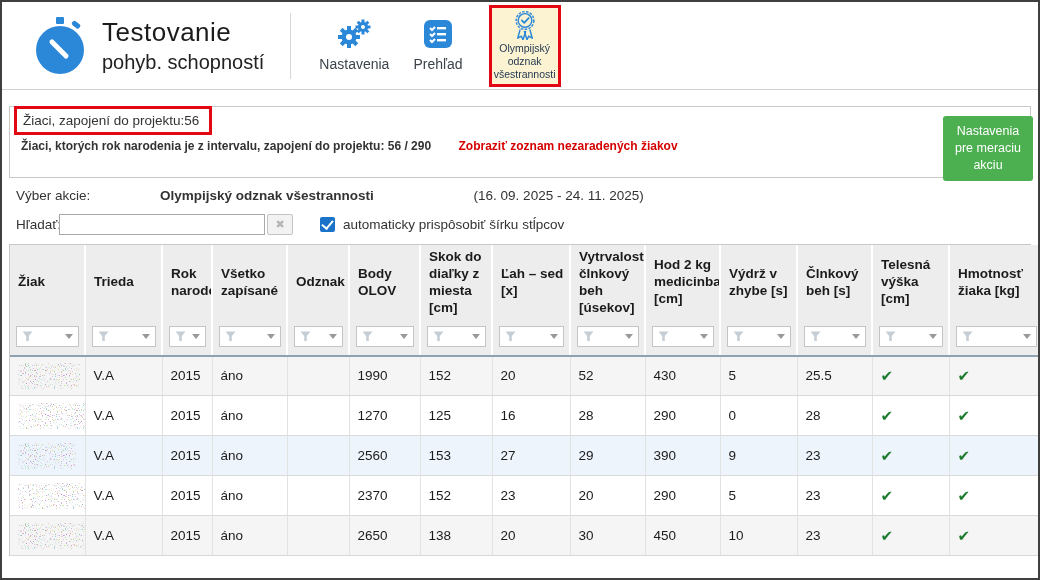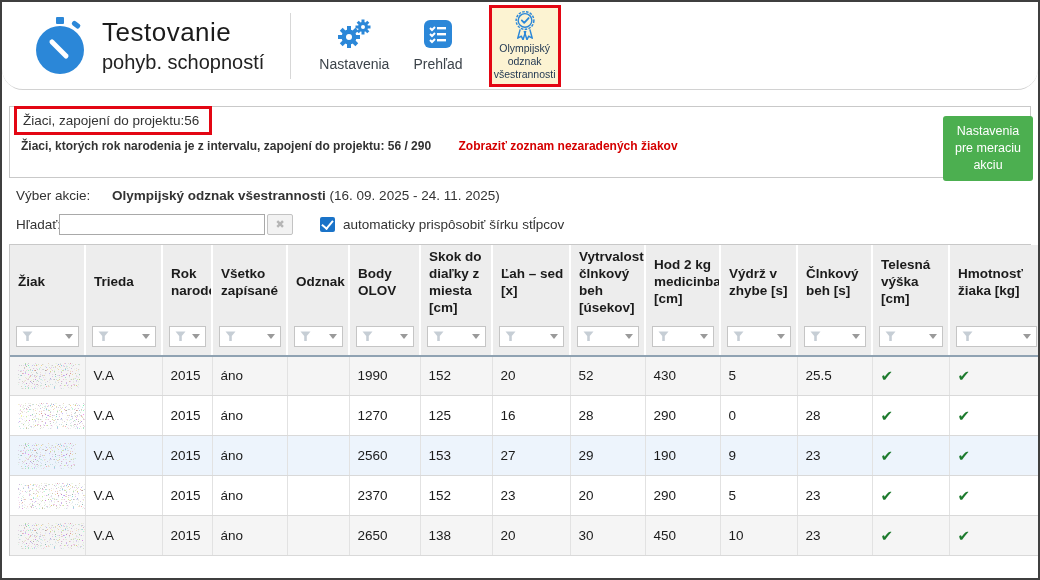--- a/index.html
+++ b/index.html
@@ -1,21 +1,21 @@
 <!DOCTYPE html>
 <html><head>
 <meta charset="utf-8">
 <style>
   * { margin:0; padding:0; box-sizing:border-box; }
   html,body { width:1040px; height:580px; }
   body { font-family:"Liberation Sans","DejaVu Sans",sans-serif; background:#fff; color:#222; }
   .frame { width:1040px; height:580px; border:2px solid #3f3f3f; background:#fff; overflow:hidden; position:relative; }
 
   
-  .appbar { height:88px; display:flex; align-items:center; border-bottom:1px solid #d2d2d2; padding-left:30px;border-radius:21px; }
+  .appbar { height:88px; display:flex; align-items:center; border-bottom:1px solid #d2d2d2; padding-left:30px; }
   .logo { width:56px; height:62px; margin-right:14px; }
   .title-block { margin-right:18px; }
   .app-title { font-size:26px; color:#1b1b1b; letter-spacing:0.5px; }
   .app-subtitle { font-size:20px; color:#222; margin-top:3px; }
   .vdivider { width:1px; height:66px; background:#d7d7d7; margin:0 16px 0 8px; }
   .nav-item { display:flex; flex-direction:column; align-items:center; margin:0 12px; cursor:pointer; }
   .nav-item .nav-label { font-size:14px; color:#3c434a; margin-top:7px; }
   .badge-nav { margin-left:14px; width:72px; height:82px; background:#fcf3d2; border:3px solid #e30613;
                display:flex; flex-direction:column; align-items:center; justify-content:center; padding:2px; cursor:pointer; }
   .badge-nav .badge-text { font-size:10.5px; color:#1e3550; text-align:center; line-height:1.25; margin-top:2px; }
@@ -27,21 +27,21 @@
   .line1 { font-size:13.5px; color:#333; }
   .line2 { font-size:12px; font-weight:bold; color:#333; margin:4px 0 0 5px; }
   .line2 .red-link { color:#d50000; margin-left:24px; cursor:pointer; text-decoration:none; font-weight:bold; }
   .green-btn { position:absolute; top:9px; right:-3px; width:90px; background:#4caf50; color:#fff; border:none;
                border-radius:3px; font-size:12.5px; line-height:1.35; padding:7px 4px; text-align:center; cursor:pointer;
                font-family:inherit; }
 
   
   .ctl-row { display:flex; align-items:center; font-size:13.5px; color:#333; margin-left:7px; }
   .row-class { margin-top:12px; }
-  .row-action { margin-top:10px; }
+  .row-action { margin-top:10px;gap:48px; }
   .row-search { margin-top:11px; margin-bottom:9px; }
   .ctl-label { width:96px; }
   .select-box { border:1px solid #b4b4b4; background:#fff; height:21px; min-width:56px; display:inline-flex;
                 align-items:center; padding:0 5px; cursor:pointer; }
   .select-box .sel-text { font-size:13px; color:#333; margin-right:6px; }
   .arrow-down { width:0; height:0; border-left:4px solid transparent; border-right:4px solid transparent; border-top:5px solid #8a8a8a; }
   .action-value { font-weight:bold; }
   .action-dates { font-weight:normal; }
   .search-label { width:43px; }
   .search-input { width:206px; height:21px; border:1px solid #a9a9a9; font-size:13px; padding:0 4px; font-family:inherit; }
@@ -376,21 +376,21 @@
                 </svg>
               </td>
               <td class="cell">V.A</td>
               <td class="cell">2015</td>
               <td class="cell">áno</td>
               <td class="cell"></td>
               <td class="cell">2560</td>
               <td class="cell">153</td>
               <td class="cell">27</td>
               <td class="cell">29</td>
-              <td class="cell">190</td>
+              <td class="cell">390</td>
               <td class="cell">9</td>
               <td class="cell">23</td>
               <td class="cell"><span class="checkmark">✔</span></td>
               <td class="cell"><span class="checkmark">✔</span></td>
             </tr>
             <tr class="r-white">
               <td class="cell">
                 <svg class="scramble" width="92" height="26">
                   <rect transform="scale(-1,1) translate(-92,0)" width="92" height="26" filter="url(#speckle)" opacity="0.85"></rect>
                 </svg>

